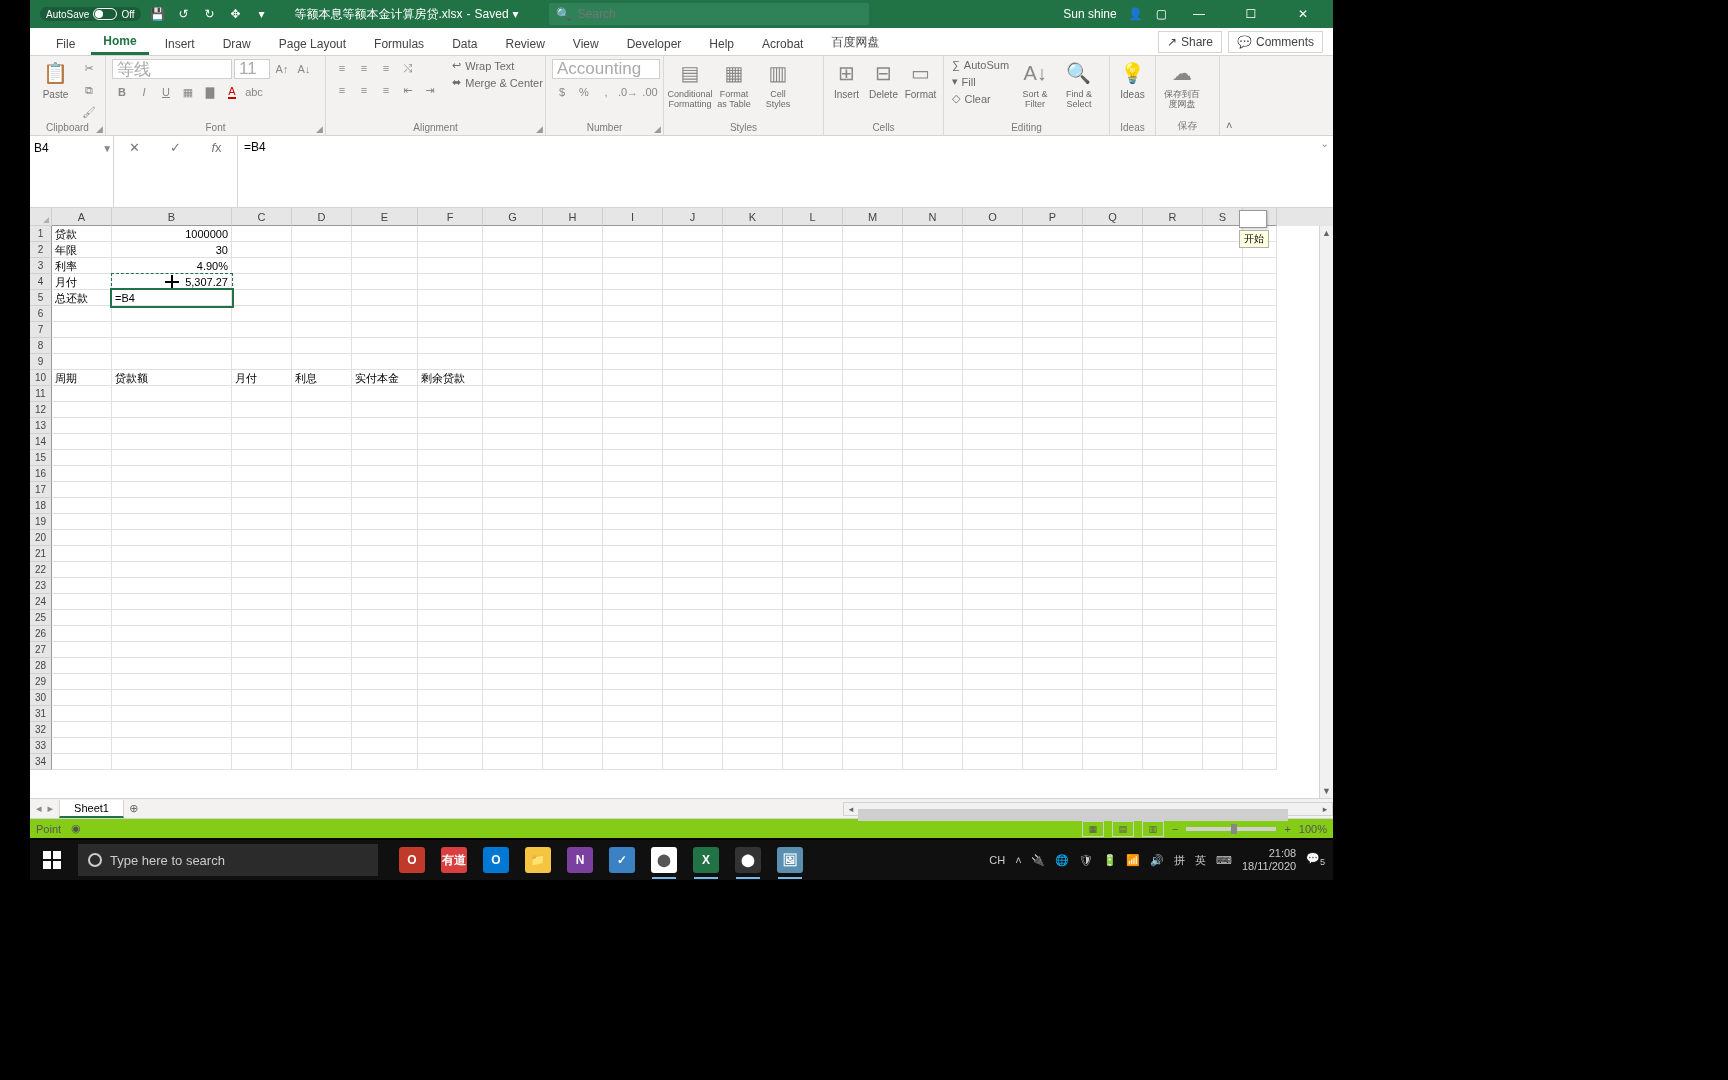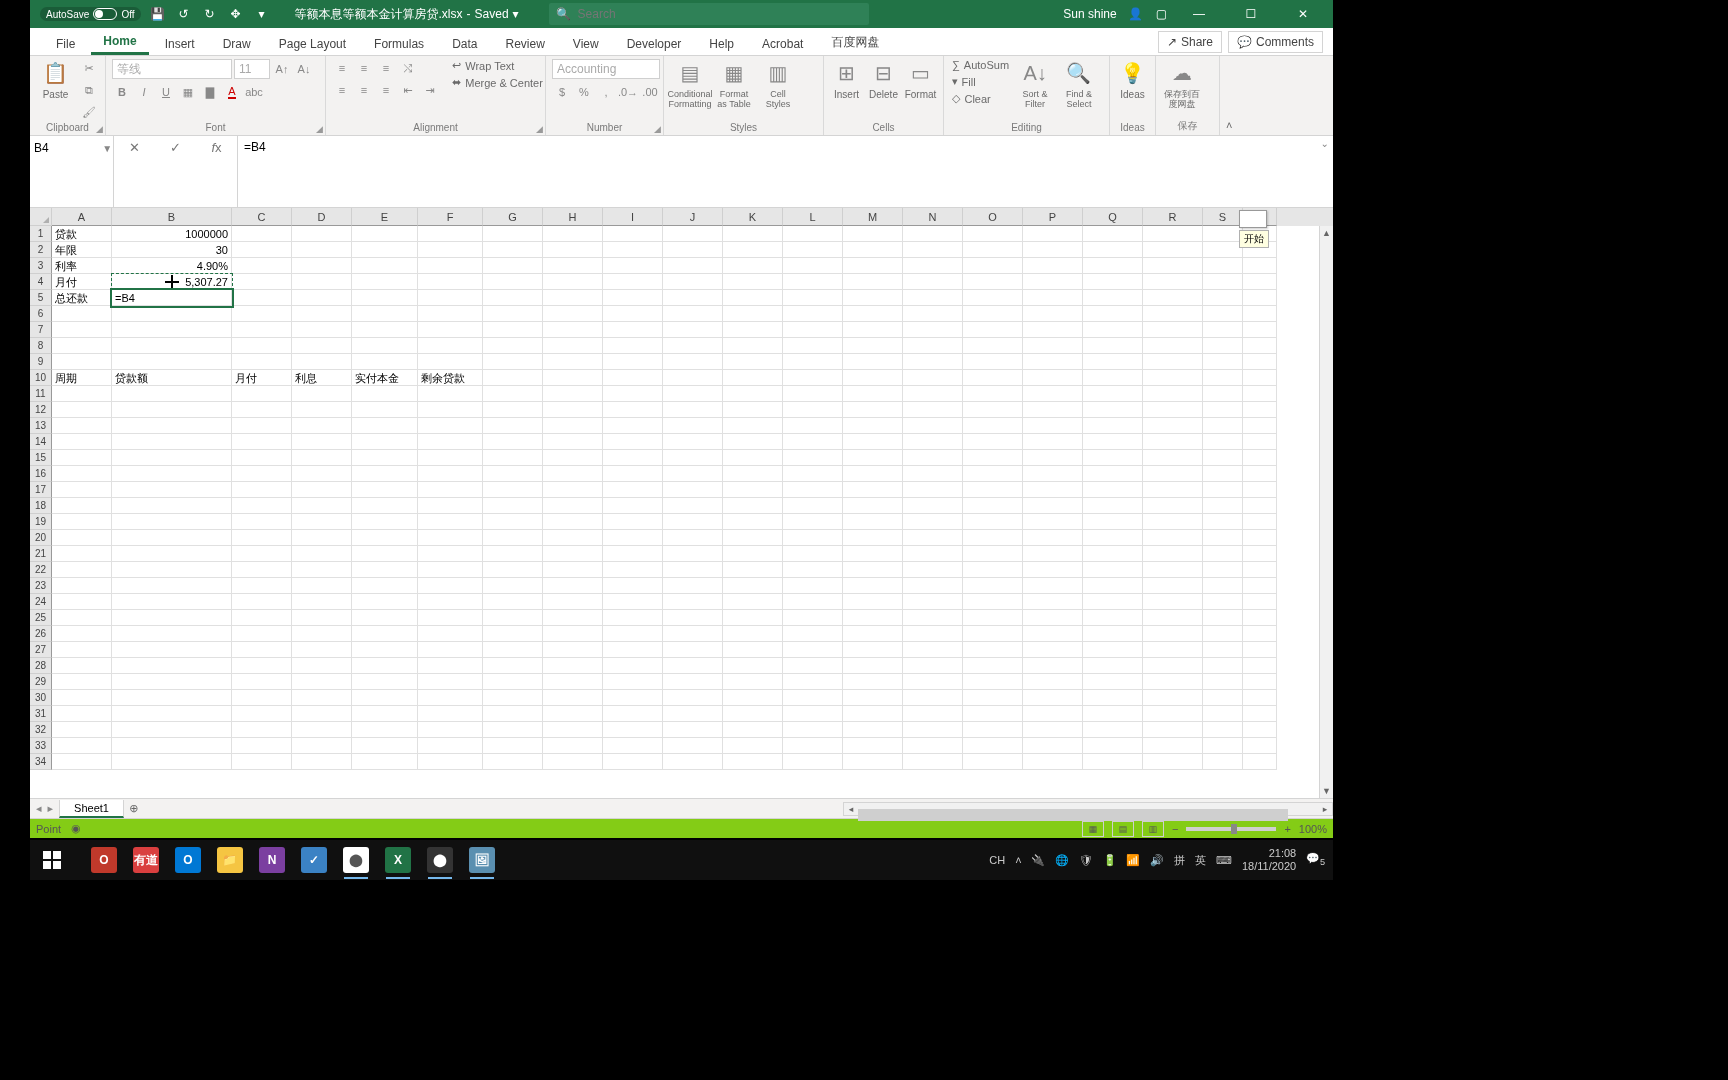--- a/index.html
+++ b/index.html
@@ -29,21 +29,21 @@
   
   .ribbon { height: 80px; background: #f3f2f1; border-bottom: 1px solid #d4d4d4; display: flex; }
   .ribbon .group { border-right: 1px solid #d9d9d9; padding: 3px 6px 2px; display: flex; flex-direction: column; color: #888; }
   .ribbon .group.disabled { color: #b0b0b0; }
   .ribbon .group .body { flex: 1; display: flex; align-items: flex-start; gap: 4px; }
   .ribbon .group .label { font-size: 10px; color: #7a7a7a; text-align: center; padding-top: 1px; position:relative; }
   .ribbon .group .label .launch { position:absolute; right:-4px; bottom:-1px; font-size:9px; color:#9a9a9a;}
   .ribbon .bigbtn { width: 40px; display: flex; flex-direction: column; align-items: center; gap: 2px; font-size: 10px; color: #6a6a6a; }
   .ribbon .bigbtn .ico { width: 28px; height: 28px; display: flex; align-items: center; justify-content: center; font-size: 20px; color:#888; }
   .ribbon .smallbtn { width: 20px; height: 18px; display: flex; align-items: center; justify-content: center; font-size: 11px; color:#888; }
-  .ribbon select.fake, .ribbon input.fake { border: 1px solid #cfcfcf; background: #fff; font-size: 12px; padding: 1px 4px; height: 20px; color:#aaa; }
+  .ribbon select.fake, .ribbon input.fake { border: 1px solid #cfcfcf; background: #fff; font-size: 17px; padding: 1px 4px; height: 20px; color:#aaa; }
   .ribbon .two-rows { display: flex; flex-direction: column; gap: 4px; }
   .ribbon .row { display: flex; align-items: center; gap: 2px; }
   .ribbon .textbtn { font-size: 11px; color: #6a6a6a; display: flex; align-items: center; gap: 4px; padding: 0 2px; white-space:nowrap;}
   .collapse-caret { align-self:flex-end; margin:4px 6px; font-size:11px; color:#666; }
 
   
   .fxbar { height: 72px; border-bottom: 1px solid #d4d4d4; display: flex; }
   .fxbar .namebox { width: 84px; border-right: 1px solid #d4d4d4; display: flex; align-items: flex-start; padding-top:3px;}
   .fxbar .namebox input { width: 100%; border: none; padding: 2px 4px; font-size: 12px; outline:none; }
   .fxbar .namebox .dd { width:14px; text-align:center; color:#888; font-size:10px; padding-top:4px;}
@@ -1215,20 +1215,24 @@
 
 <div class="taskbar">
   <div class="start">
     <svg width="18" height="18">
         <rect x="0" y="0" width="8" height="8" fill="#fff"></rect>
         <rect x="10" y="0" width="8" height="8" fill="#fff"></rect>
         <rect x="0" y="10" width="8" height="8" fill="#fff"></rect>
         <rect x="10" y="10" width="8" height="8" fill="#fff"></rect>
       </svg>
   </div>
+  <div class="search">
+    <span class="circ"></span>
+    <span>Type here to search</span>
+  </div>
   <div class="apps">
     <div class="appicon">
         <div class="sq" style="background:#c0392b;">O</div>
       </div>
     <div class="appicon">
         <div class="sq" style="background:#d93f3f;">有道</div>
       </div>
     <div class="appicon">
         <div class="sq" style="background:#0078d4;">O</div>
       </div>

